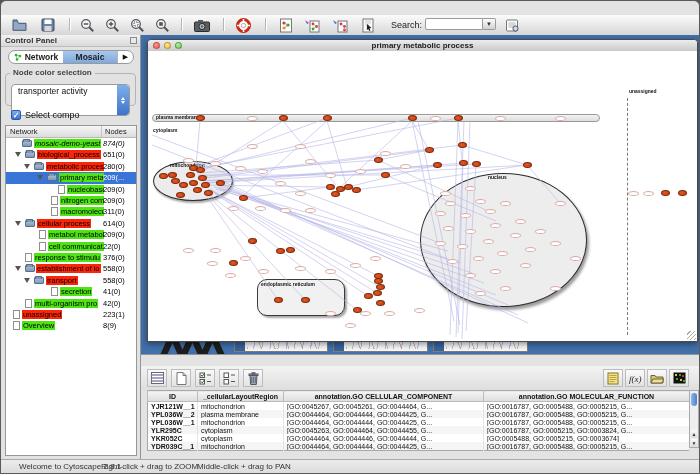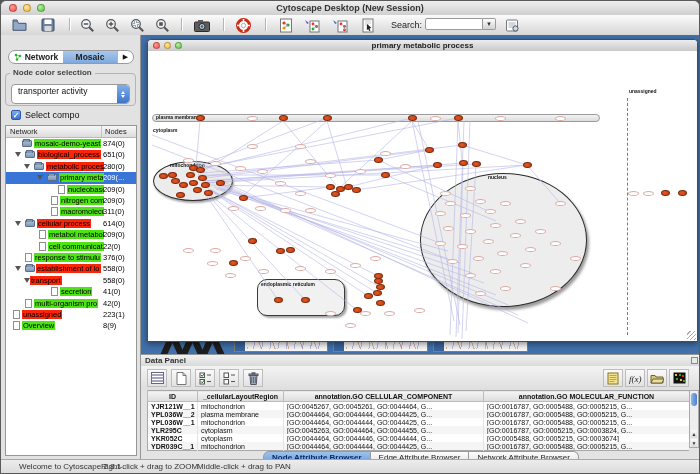--- a/index.html
+++ b/index.html
@@ -30,21 +30,21 @@
   .panel-head{position:absolute;left:0;right:0;top:0;height:11px;background:linear-gradient(#f2f2f2,#d9d9d9);
     border-bottom:1px solid #bdbdbd;font-size:8px;font-weight:bold;color:#333;padding-left:4px;line-height:11px;}
   .float-ico{position:absolute;right:3px;top:2px;width:7px;height:7px;border:1px solid #8a8a8a;background:#e8e8e8;box-sizing:border-box;}
   .seg{position:absolute;left:7px;top:15px;width:126px;height:14px;background:#fff;border:1px solid #9a9a9a;
     border-radius:7px;display:flex;box-sizing:border-box;overflow:hidden;}
   .seg .tab{flex:1;font-size:8.5px;font-weight:bold;color:#222;display:flex;align-items:center;justify-content:center;gap:3px;}
   .seg .tab.active{background:linear-gradient(#a9c8ec,#7fa9dc);}
   .seg .more{width:15px;border-left:1px solid #b5b5b5;display:flex;align-items:center;justify-content:center;font-size:7px;color:#111;}
   .gbox{position:absolute;left:4px;top:38px;width:131px;height:33px;border:1px solid #b4b4b4;border-radius:4px;box-sizing:border-box;}
   .gbox-label{position:absolute;left:9px;top:33px;font-size:8px;font-weight:bold;color:#444;background:#e2e2e2;padding:0 3px;}
-  .combo{position:absolute;left:10px;top:49px;width:119px;height:20px;background:#fff;border:1px solid #9a9a9a;
+  .combo{position:absolute;left:10px;top:49px;width:119px;height:32px;background:#fff;border:1px solid #9a9a9a;
     border-radius:4px;box-sizing:border-box;font-size:8.5px;line-height:13px;padding-left:6px;color:#111;overflow:hidden;}
   .combo .cap{position:absolute;right:0;top:0;bottom:0;width:12px;background:linear-gradient(#7fb0ec,#3e74c8);
     border-radius:0 3px 3px 0;display:flex;flex-direction:column;align-items:center;justify-content:center;gap:1px;}
   .combo .cap i{width:0;height:0;border-left:2.5px solid transparent;border-right:2.5px solid transparent;}
   .combo .cap i.up{border-bottom:3px solid #fff;} .combo .cap i.dn{border-top:3px solid #fff;}
   .chkrow{position:absolute;left:10px;top:74px;height:12px;display:flex;align-items:center;gap:4px;}
   .chk{width:10px;height:10px;border-radius:2px;background:linear-gradient(#7db0f0,#3a6fd0);border:1px solid #2c57a8;
     box-sizing:border-box;color:#fff;font-size:8px;line-height:9px;text-align:center;font-weight:bold;}
   .chklabel{font-size:9px;color:#111;}
   .treebox{position:absolute;left:4px;top:90px;width:132px;bottom:4px;background:#fff;border:1px solid #979797;box-sizing:border-box;overflow:hidden;}
@@ -120,26 +120,20 @@
   
   .statusbar{position:absolute;left:0;right:0;bottom:0;height:13px;background:linear-gradient(#ececec,#dcdcdc);
     border-top:1px solid #a8a8a8;font-size:8px;color:#333;}
   .statusbar span{position:absolute;top:2px;}
 </style>
 </head>
 <body>
 
 <div id="app">
 
-  <div class="titlebar">
-    <span class="tl red"></span>
-    <span class="tl yel"></span>
-    <span class="tl grn"></span>
-    <div class="title">Cytoscape Desktop (New Session)</div>
-  </div>
 
   <div class="toolbar">
     <div class="tbtn" style="left:10px">
       <svg width="15" height="14" viewBox="0 0 15 14">
           <path d="M1 3.5h4.5l1 1.8H14v7H1z" fill="#93a9c6" stroke="#45546e" stroke-width="1"></path>
           <path d="M1 3.5V2h4l.8 1.5" fill="#93a9c6" stroke="#45546e"></path>
         </svg>
     </div>
     <div class="tbtn" style="left:38px">
       <svg width="14" height="14" viewBox="0 0 14 14">
@@ -238,20 +232,24 @@
     <div class="tbtn" style="left:502px">
       <svg width="14" height="15" viewBox="0 0 14 15">
           <rect x="1.5" y="2" width="11" height="11" rx="1" fill="#fdfdfd" stroke="#777"></rect>
           <path d="M3.5 5h7M3.5 7h7M3.5 9h5" stroke="#9ab" stroke-width="0.9"></path>
           <circle cx="10.5" cy="10.5" r="2.6" fill="#cfd8e4" stroke="#556"></circle>
         </svg>
     </div>
   </div>
 
   <div class="cpanel">
+    <div class="panel-head">
+      <span>Control Panel</span>
+      <span class="float-ico"></span>
+    </div>
     <div class="seg">
       <div class="tab">
         <svg width="8" height="8" viewBox="0 0 8 8">
             <circle cx="2" cy="2" r="1.3" fill="#2ab32a"></circle>
             <circle cx="6" cy="3" r="1.3" fill="#2ab32a"></circle>
             <circle cx="3" cy="6.5" r="1.3" fill="#2ab32a"></circle>
             <path d="M2 2L6 3L3 6.5z" fill="none" stroke="#2ab32a" stroke-width="0.6"></path>
           </svg>
         <span>Network</span>
       </div>
@@ -273,21 +271,21 @@
       <span class="chk">✓</span>
       <span class="chklabel">Select compo</span>
     </div>
     <div class="treebox">
       <div class="treehead">
         <span class="c1">Network</span>
         <span class="c2">Nodes</span>
         <span class="vline"></span>
       </div>
       <div id="treeRows">
-          <div class="tree-row" style="top: 12px;">
+          <div class="tree-row" style="top: 12px; font-style: italic;">
             <span class="fold" style="left: 16px;"></span>
             <span class="tree-label green" style="left: 28px; max-width: 68px;">mosaic-demo-yeast</span>
             <span class="tcount">874(0)</span>
           </div>
           <div class="tree-row" style="top: 23.4px;">
             <span class="tri" style="left: 9px;"></span>
             <span class="fold" style="left: 19px;"></span>
             <span class="tree-label red" style="left: 31px; max-width: 65px;">biological_process</span>
             <span class="tcount">651(0)</span>
           </div>
@@ -341,21 +339,21 @@
           </div>
           <div class="tree-row" style="top: 137.4px;">
             <span class="tri" style="left: 9px;"></span>
             <span class="fold" style="left: 19px;"></span>
             <span class="tree-label red" style="left: 30px; max-width: 65px;">establishment of lo</span>
             <span class="tcount">558(0)</span>
           </div>
           <div class="tree-row" style="top: 148.8px;">
             <span class="tri" style="left: 18px;"></span>
             <span class="fold" style="left: 28px;"></span>
-            <span class="tree-label red" style="left: 24px; max-width: 56px;">transport</span>
+            <span class="tree-label red" style="left: 40px; max-width: 56px;">transport</span>
             <span class="tcount">558(0)</span>
           </div>
           <div class="tree-row" style="top: 160.2px;">
             <span class="fico" style="left: 45px;"></span>
             <span class="tree-label green" style="left: 54px; max-width: 42px;">secretion</span>
             <span class="tcount">41(0)</span>
           </div>
           <div class="tree-row" style="top: 171.6px;">
             <span class="fico" style="left: 19px;"></span>
             <span class="tree-label green" style="left: 28px; max-width: 68px;">multi-organism pro</span>
@@ -587,24 +585,20 @@
             <div class="onode" style="left: 153px; top: 246px;"></div>
             <div class="onode" style="left: 513px; top: 139px;"></div>
             <div class="onode" style="left: 530px; top: 139px;"></div>
           </div>
       </div>
       <div class="grip"></div>
     </div>
   </div>
 
   <div class="dpanel">
-    <div class="panel-head">
-      <span>Data Panel</span>
-      <span class="float-ico"></span>
-    </div>
     <div class="dp-toolbar">
       <div class="dbtn" style="left:6px">
         <svg width="13" height="12" viewBox="0 0 13 12">
             <rect x="0.5" y="0.5" width="12" height="11" fill="#fff" stroke="#667"></rect>
             <path d="M0.5 3h12M0.5 6h12M0.5 9h12" stroke="#88a" stroke-width="1.6"></path>
           </svg>
       </div>
       <div class="dbtn" style="left:30px">
         <svg width="11" height="13" viewBox="0 0 11 13">
             <path d="M1 0.5h6l3 3v9H1z" fill="#fff" stroke="#777"></path>
@@ -715,25 +709,20 @@
             <td>[GO:0044464, GO:0044444, GO:0044425, G...</td>
             <td>[GO:0016787, GO:0005488, GO:0005215, G...</td>
           </tr>
         </tbody>
     </table>
     <div class="vscroll">
       <div class="vthumb"></div>
       <div class="varr" style="bottom:9px">▲</div>
       <div class="varr" style="bottom:0">▼</div>
     </div>
-    <div class="dp-tabs" id="dpTabs">
-        <div class="dp-tab active">Node Attribute Browser</div>
-        <div class="dp-tab">Edge Attribute Browser</div>
-        <div class="dp-tab">Network Attribute Browser</div>
-      </div>
   </div>
 
   <div class="statusbar">
     <span style="left:18px">Welcome to Cytoscape 2.8.1</span>
     <span style="left:100px">Right-click + drag to ZOOM</span>
     <span style="left:196px">Middle-click + drag to PAN</span>
   </div>
 </div>
 
 </body></html>

